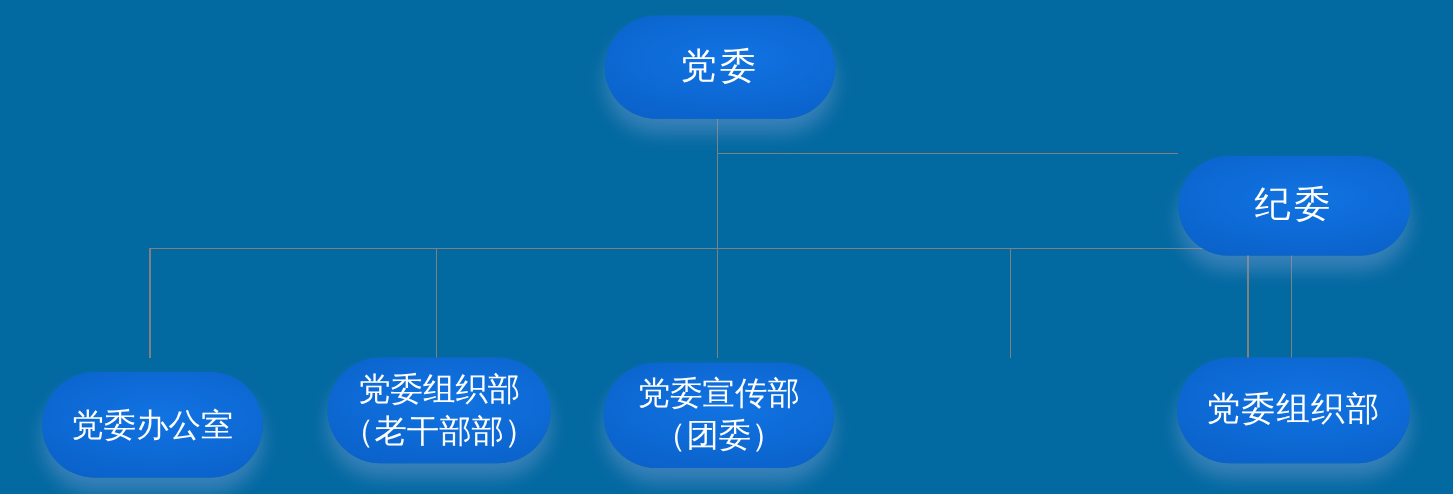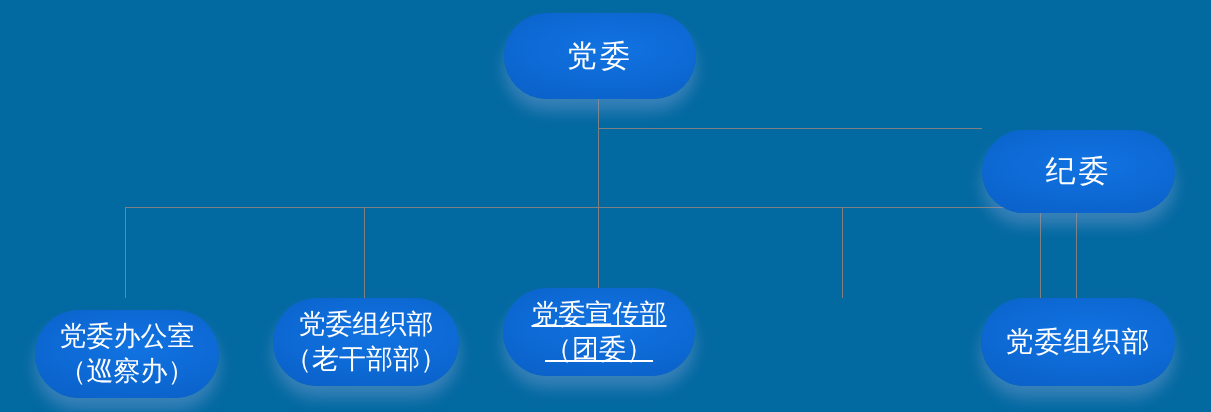--- a/index.html
+++ b/index.html
@@ -42,21 +42,21 @@
     text-align: center;
     box-shadow: 0 12px 16px rgba(125, 160, 215, 0.45);
     line-height: 1.28;
     user-select: none;
   }
   .node span { display: block; }
   .n-dangwei      { left: 504px; top: 13px;  width: 192px; height: 86px; font-size: 30px; letter-spacing: 3px; }
   .n-jiwei        { left: 982px; top: 90px;  width: 193px; height: 83px; font-size: 30px; letter-spacing: 3px; margin-top: 40px; }
   .n-bangongshi   { left: 35px;  top: 298px; width: 184px; height: 88px; font-size: 27px; margin-top: 12px; }
   .n-zuzhibu      { left: 273px; top: 298px; width: 186px; height: 88px; font-size: 27px; text-align: center; }
-  .n-xuanchuanbu  { left: 503px; top: 288px; width: 192px; height: 88px; font-size: 27px; text-decoration: underline; }
+  .n-xuanchuanbu  { left: 503px; top: 302px; width: 192px; height: 88px; font-size: 27px; }
   .n-gonghui      { left: 750px; top: 298px; width: 185px; height: 88px; font-size: 29px; }
   .n-zongheshi    { left: 981px; top: 298px; width: 194px; height: 88px; font-size: 28px; letter-spacing: 1px; }
 </style>
 </head>
 <body>
 
 <div class="canvas">
 
   <svg class="wires" viewBox="0 0 1211 412" xmlns="http://www.w3.org/2000/svg">
 
@@ -77,21 +77,20 @@
   <div class="node n-dangwei">
     <span>党委</span>
   </div>
 
   <div class="node n-jiwei">
     <span>纪委</span>
   </div>
 
   <div class="node n-bangongshi">
     <span>党委办公室</span>
-    <span>（巡察办）</span>
   </div>
 
   <div class="node n-zuzhibu">
     <span>党委组织部</span>
     <span>（老干部部）</span>
   </div>
 
   <div class="node n-xuanchuanbu">
     <span>党委宣传部</span>
     <span>（团委）</span>

